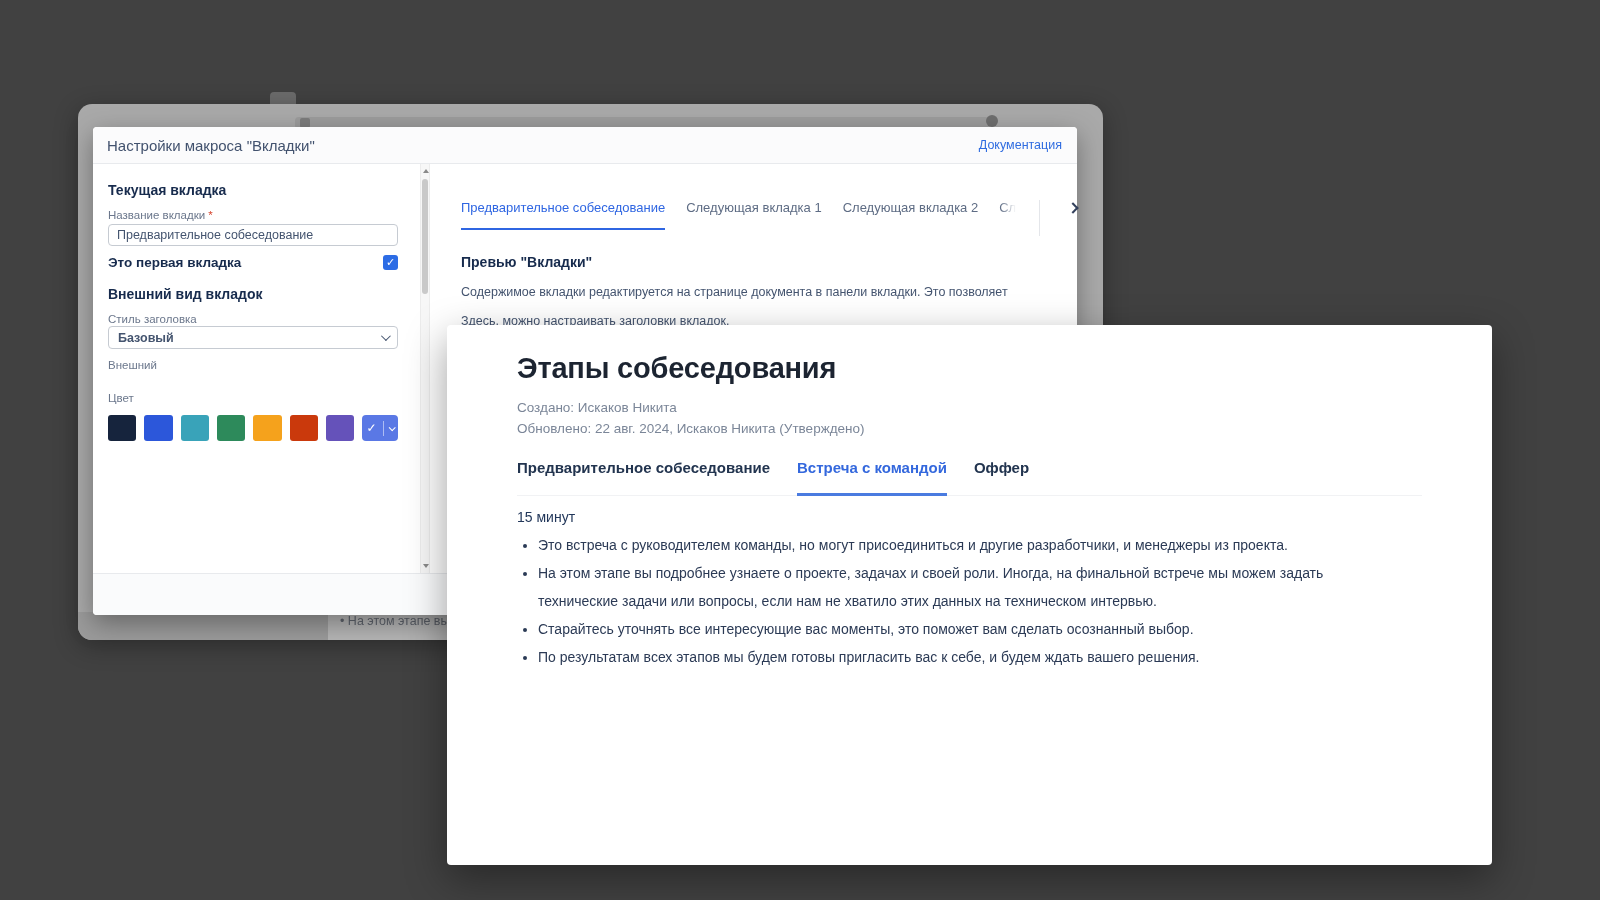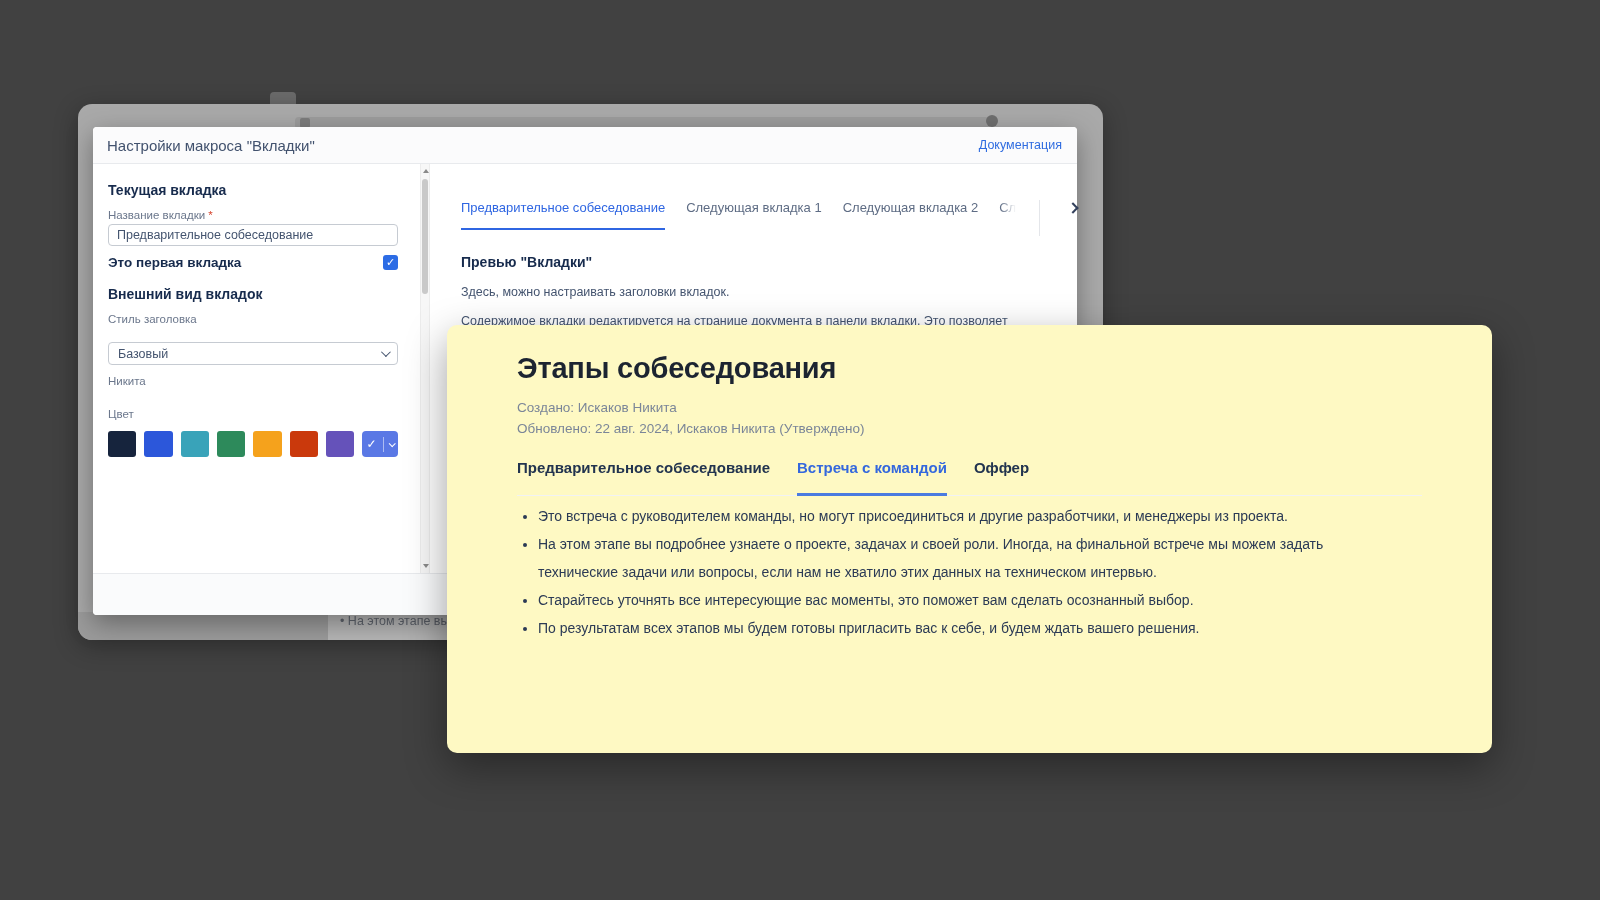--- a/index.html
+++ b/index.html
@@ -30,21 +30,21 @@
   .lp-h { font-size:14px; font-weight:bold; color:#172b4d; }
   .lp-h1 { margin-top:18px; }
   .lp-h2 { margin-top:16px; }
   .lp-label { font-size:11.5px; color:#6b778c; margin-top:11px; }
   .lp-label .req { color:#d6452f; }
   .lp-input { margin-top:3px; height:22px; width:100%; border:1px solid #c6cbd2; border-radius:4px; background:#fff; font-size:12.5px; color:#44546f; padding:0 8px; display:flex; align-items:center; font-family:"Liberation Sans",sans-serif; }
   .lp-row { margin-top:9px; display:flex; align-items:center; justify-content:space-between; }
   .lp-bold-label { font-size:13.5px; font-weight:bold; color:#172b4d;text-align:right; }
   .checkbox-on { width:15px; height:15px; background:#2c6ce5; border-radius:3px; color:#fff; font-size:11px; display:flex; align-items:center; justify-content:center; }
   .lp-hint { margin-top:10px; font-size:12.5px; line-height:16.5px; color:#44546f; }
-  .lp-select { margin-top:17px; height:23px; width:100%; border:1px solid #c6cbd2; border-radius:4px; background:#fff; font-size:12.5px; color:#44546f; padding:0 9px; display:flex; align-items:center; justify-content:space-between; cursor:pointer; }
+  .lp-select { margin-top:1px; height:23px; width:100%; border:1px solid #c6cbd2; border-radius:4px; background:#fff; font-size:12.5px; color:#44546f; padding:0 9px; display:flex; align-items:center; justify-content:space-between; cursor:pointer;font-weight:bold; }
   .chev-down { width:7px; height:7px; border-right:1.6px solid #44546f; border-bottom:1.6px solid #44546f; transform:rotate(45deg) translateY(-2px); }
   .lp-label-tight { margin-top:10px; }
   .lp-label-loose { margin-top:21px; }
   .segmented { margin-top:2px; display:flex; height:24px; }
   .seg-left { width:50%; background:#49536a; border-radius:3px 0 0 3px; color:#fff; font-size:12px; font-weight:bold; display:flex; align-items:center; justify-content:center; cursor:pointer; }
   .seg-right { width:50%; background:#f3f4f6; border:1px solid #d3d7dd; border-left:none; border-radius:0 3px 3px 0; display:flex; align-items:center; justify-content:center; gap:6px; font-size:12px; color:#3c4b66; cursor:pointer; }
   .checkbox-off { width:12px; height:12px; background:#fff; border:1.6px solid #44506b; border-radius:3px; }
   .swatches { margin-top:11px; display:flex; gap:8px; align-items:center; }
   .swatch { width:30px; height:26px; border-radius:3px; cursor:pointer; }
   .apply-btn { width:38px; height:26px; border-radius:4px; background:#5a78e5; display:flex; align-items:center; justify-content:center; cursor:pointer; }
@@ -65,21 +65,21 @@
   .pv-tab.active { color:#2f66e2; border-bottom:2px solid #2f66e2; }
   .pv-tab-trunc { position:relative; width:46px; overflow:hidden; }
   .pv-tab-trunc .fade { position:absolute; right:0; top:0; bottom:0; width:16px; background:linear-gradient(to right, rgba(255,255,255,0), #fff); }
   .pv-divider { width:1px; height:36px; background:#e4e6ea; margin-left:2px; }
   .pv-chevbtn { margin-left:9px; margin-top:4px; cursor:pointer; }
   .pv-chevbtn .c { display:block; width:8px; height:8px; border-right:2px solid #33415c; border-top:2px solid #33415c; transform:rotate(45deg); }
   .pv-heading { margin-top:18px; font-size:14px; font-weight:bold; color:#172b4d; }
   .pv-p { margin-top:15px; font-size:12.5px; color:#44546f; max-width:600px; }
 
   
-  .card { position:absolute; left:447px; top:325px; width:1045px; height:428px; background:#fef9c3; border-radius:10px; box-shadow:0 14px 40px rgba(0,0,0,.38); padding:27px 70px 0 70px; }
+  .card { position:absolute; left:447px; top:325px; width:1045px; height:540px; background:#ffffff; border-radius:4px; box-shadow:0 14px 40px rgba(0,0,0,.38); padding:27px 70px 0 70px; }
   .card-title { font-size:29px; font-weight:600; color:#1c2431; letter-spacing:-0.2px; }
   .card-meta { margin-top:12px; font-size:13.5px; line-height:21px; color:#7b8698; }
   .card-tabs { margin-top:20px; display:flex; gap:27px; border-bottom:1px solid #f1f2f4; }
   .card-tab { font-size:15px; font-weight:600; color:#22344f; padding-bottom:17px; cursor:pointer; white-space:nowrap; }
   .card-tab.active { color:#3468dd; border-bottom:3px solid #4a7be0; margin-bottom:-1px; }
   .card-duration { margin-top:13px; font-size:14px; color:#22375a; }
   .card-list { margin-top:6px; padding-left:21px; max-width:815px; }
   .card-list li { font-size:14px; line-height:28px; color:#2b3a55; }
 </style>
 </head>
@@ -119,21 +119,21 @@
 
 
         <div class="lp-h lp-h2">Внешний вид вкладок</div>
 
         <div class="lp-label">Стиль заголовка</div>
         <div class="lp-select">
           <span>Базовый</span>
           <span class="chev-down"></span>
         </div>
 
-        <div class="lp-label lp-label-tight">Никита</div>
+        <div class="lp-label lp-label-tight">Внешний</div>
 
         <div class="lp-label lp-label-loose">Цвет</div>
 
         <div class="swatches">
           <div class="swatch" style="background: rgb(22, 36, 61);"></div>
           <div class="swatch" style="background: rgb(44, 87, 218);"></div>
           <div class="swatch" style="background: rgb(57, 163, 185);"></div>
           <div class="swatch" style="background: rgb(45, 138, 91);"></div>
           <div class="swatch" style="background: rgb(245, 162, 28);"></div>
           <div class="swatch" style="background: rgb(202, 57, 12);"></div>
@@ -162,41 +162,42 @@
           <span>Следующ</span>
           <span class="fade"></span>
         </div>
         <div class="pv-divider"></div>
         <div class="pv-chevbtn">
             <span class="c"></span>
           </div>
       </div>
 
       <div class="pv-heading">Превью "Вкладки"</div>
+      <div class="pv-p">Содержимое вкладки редактируется на странице документа в панели вкладки. Это позволяет</div>
       <div class="pv-p">Здесь, можно настраивать заголовки вкладок.</div>
-      <div class="pv-p">Содержимое вкладки редактируется на странице документа в панели вкладки. Это позволяет</div>
     </div>
   </div>
 
   <div class="dlg-footer"></div>
 </div>
 
 <div class="card">
   <div class="card-title">Этапы собеседования</div>
   <div class="card-meta">
     <div>Создано: Искаков Никита</div>
     <div>Обновлено: 22 авг. 2024, Искаков Никита  (Утверждено)</div>
   </div>
 
   <div class="card-tabs">
     <div class="card-tab">Предварительное собеседование</div>
     <div class="card-tab active">Встреча с командой</div>
     <div class="card-tab">Оффер</div>
   </div>
 
+  <div class="card-duration">15 минут</div>
 
   <ul class="card-list">
     <li>Это встреча с руководителем команды, но могут присоединиться и другие разработчики, и менеджеры из проекта.</li>
     <li>На этом этапе вы подробнее узнаете о проекте, задачах и своей роли. Иногда, на финальной встрече мы можем задать технические задачи или вопросы, если нам не хватило этих данных на техническом интервью.</li>
     <li>Старайтесь уточнять все интересующие вас моменты, это поможет вам сделать осознанный выбор.</li>
     <li>По результатам всех этапов мы будем готовы пригласить вас к себе, и будем ждать вашего решения.</li>
   </ul>
 </div>
 
 </body></html>

